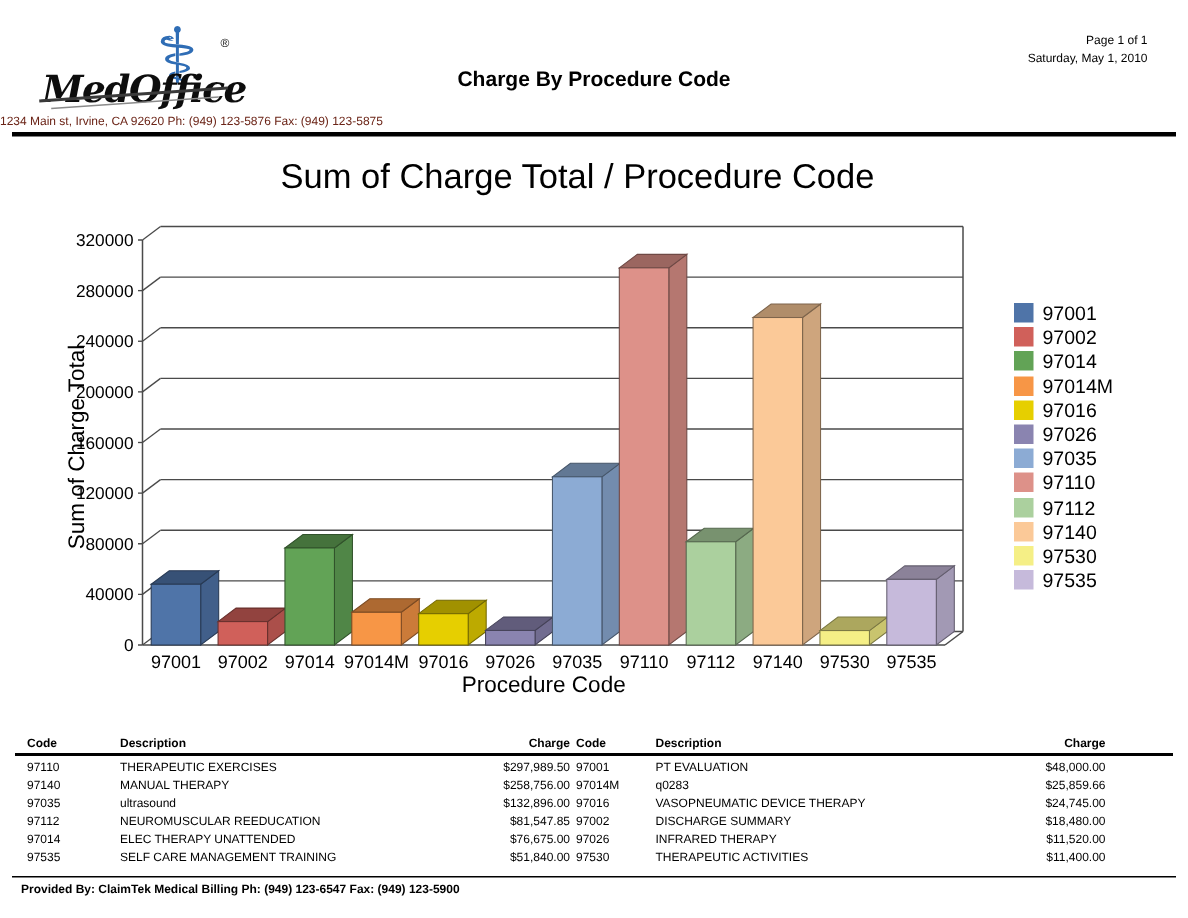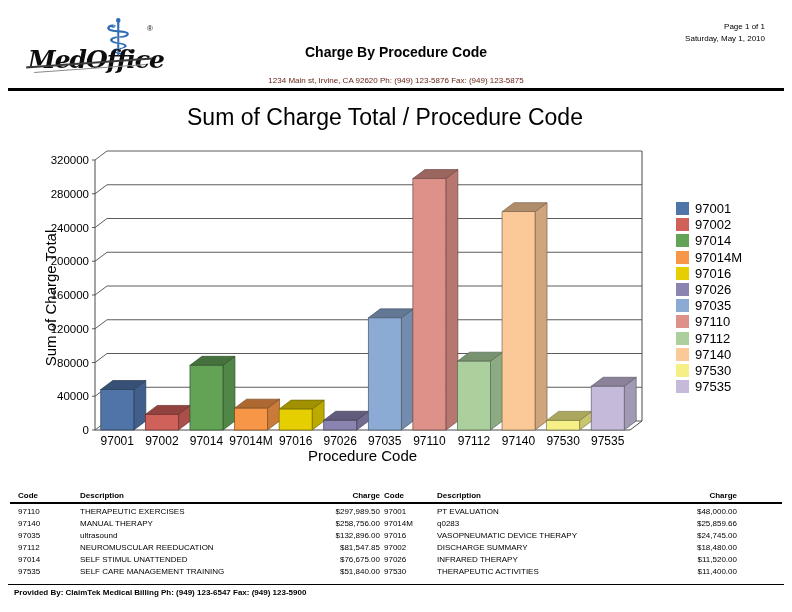--- a/index.html
+++ b/index.html
@@ -15,21 +15,21 @@
   .logo-underline{position:absolute;left:0;top:46px;width:126px;height:2px;background:#3a3a3a;
                   transform:rotate(-4deg);}
   .logo-underline2{position:absolute;left:8px;top:52px;width:112px;height:1px;background:#8a8a8a;
                    transform:rotate(-4deg);}
   .page-info{position:absolute;top:22px;right:27px;font-size:8px;text-align:right;}
   .report-date{position:absolute;top:34px;right:27px;font-size:8px;text-align:center;}
   .report-title{position:absolute;top:44px;left:0;width:100%;text-align:center;
                 font-size:14px;font-weight:bold;}
   .practice-name{position:absolute;top:64px;left:0;width:100%;text-align:center;
                  font-size:9px;font-weight:bold;color:#6b2417;}
-  .address-line{position:absolute;top:76px;left:0;width:100%;text-align:center;
+  .address-line{position:absolute;top:76px;left:0;width:100%;
                 font-size:8px;color:#6b2417;}
   .header-rule{position:absolute;top:88px;left:8px;width:776px;height:3px;background:#000;}
 
   
   .chart-title{position:absolute;top:104px;left:85px;width:600px;text-align:center;font-size:23px;}
   #chart-svg{position:absolute;left:40px;top:140px;}
   #chart-svg text{font-family:"Liberation Sans",sans-serif;fill:#000;}
   #legend{position:absolute;left:676px;top:202px;margin:0;padding:0;list-style:none;}
   #legend li{display:flex;align-items:center;height:13px;margin-bottom:3.2px;}
   #legend .sw{width:13px;height:13px;margin-right:6px;flex:0 0 13px;}
@@ -243,21 +243,21 @@
       <div class="tr" style="top: 543px;">
         <span class="td code-l">97112</span>
         <span class="td desc-l">NEUROMUSCULAR REEDUCATION</span>
         <span class="td charge-l">$81,547.85</span>
         <span class="td code-r">97002</span>
         <span class="td desc-r">DISCHARGE SUMMARY</span>
         <span class="td charge-r">$18,480.00</span>
       </div>
       <div class="tr" style="top: 555px;">
         <span class="td code-l">97014</span>
-        <span class="td desc-l">SELF STIMUL UNATTENDED</span>
+        <span class="td desc-l">ELEC THERAPY UNATTENDED</span>
         <span class="td charge-l">$76,675.00</span>
         <span class="td code-r">97026</span>
         <span class="td desc-r">INFRARED THERAPY</span>
         <span class="td charge-r">$11,520.00</span>
       </div>
       <div class="tr" style="top: 567px;">
         <span class="td code-l">97535</span>
         <span class="td desc-l">SELF CARE MANAGEMENT TRAINING</span>
         <span class="td charge-l">$51,840.00</span>
         <span class="td code-r">97530</span>

